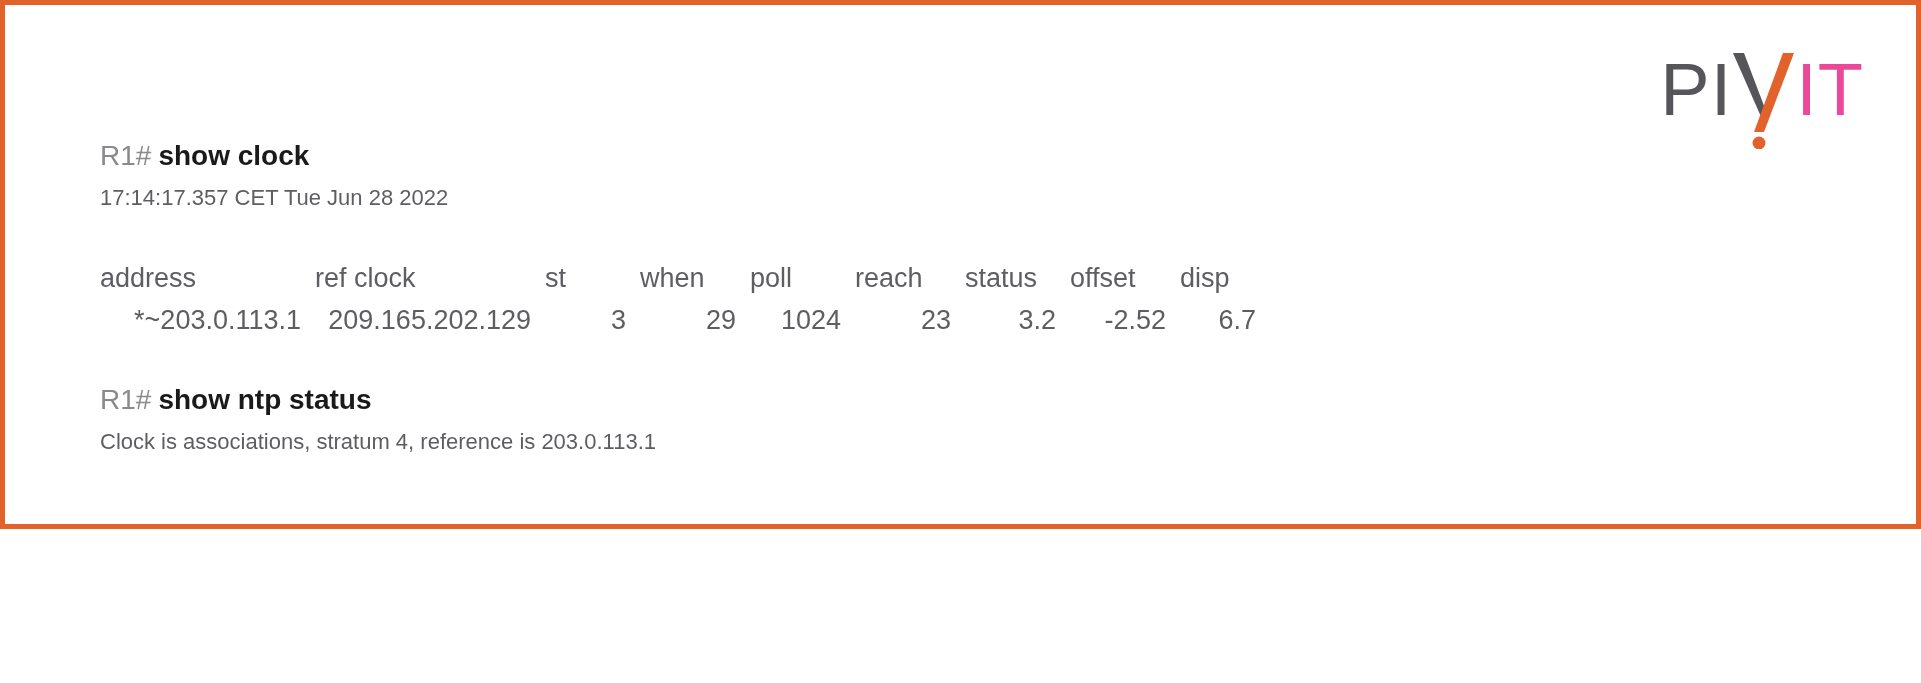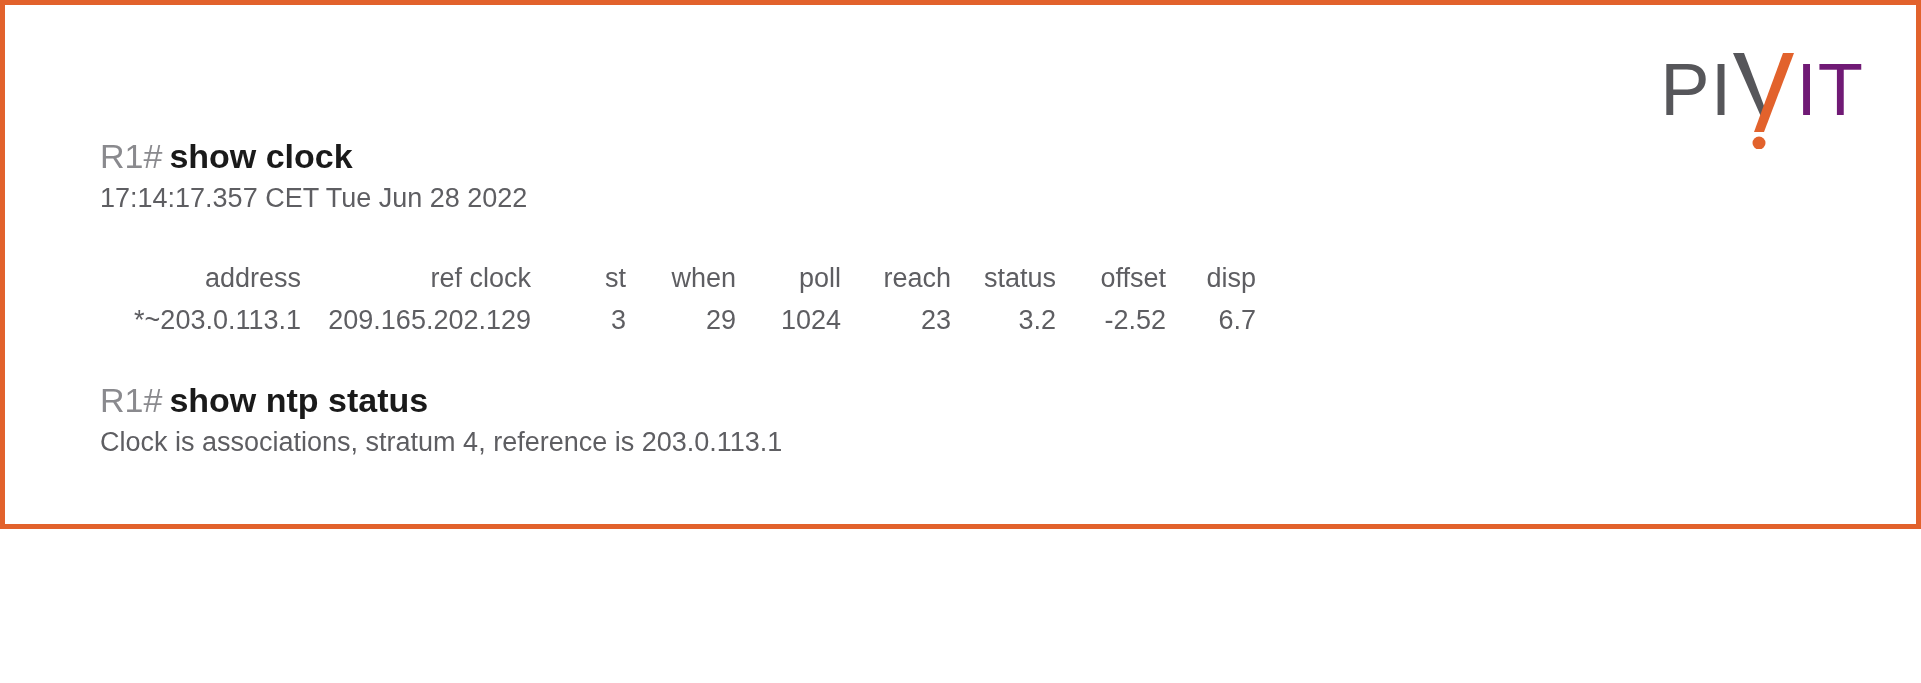--- a/index.html
+++ b/index.html
@@ -33,21 +33,21 @@
     user-select: none;
   }
   .logo-letter {
     font-family: "Liberation Sans", sans-serif;
     font-size: 74px;
     line-height: 74px;
     font-weight: 400;
     letter-spacing: 1px;
   }
   .logo-dark { color: #56565A; }
-  .logo-orange { color: #701a75; }
+  .logo-orange { color: #ec4899; }
 
   .logo-v {
     position: relative;
     width: 62px;
     height: 96px;
     margin: 0 1px;
   }
   .logo-v svg { display: block; }
 
   
@@ -55,36 +55,36 @@
     position: absolute;
     left: 95px;
     top: 130px;
     width: 1500px;
   }
 
   .block { margin-bottom: 38px; }
   .block:last-child { margin-bottom: 0; }
 
   .cmd-line {
-    font-size: 34px;
+    font-size: 28px;
     line-height: 42px;
     white-space: nowrap;
   }
   .prompt {
     color: #8A8A8E;
     font-weight: 300;
   }
   .cmd {
     color: #1A1A1A;
     font-weight: 700;
     margin-left: 7px;
   }
 
   .out-line {
-    font-size: 27px;
+    font-size: 22px;
     line-height: 42px;
     color: #5E5E62;
     font-weight: 300;
     white-space: nowrap;
   }
 
   
   .ntp-table {
     border-collapse: collapse;
     font-size: 27px;
@@ -93,21 +93,21 @@
     font-weight: 300;
     table-layout: fixed;
   }
   .ntp-table th,
   .ntp-table td {
     padding: 0 14px 0 0;
     font-weight: 300;
     white-space: nowrap;
     vertical-align: top;
   }
-  .ntp-table th { text-align: right; }
+  .ntp-table th { text-align: left; }
 
   .col-address  { width: 215px; }
   .col-refclock { width: 230px; }
   .col-st       { width: 95px;  }
   .col-when     { width: 110px; }
   .col-poll     { width: 105px; }
   .col-reach    { width: 110px; }
   .col-delay    { width: 105px; }
   .col-offset   { width: 110px; }
   .col-disp     { width: 90px;  }

